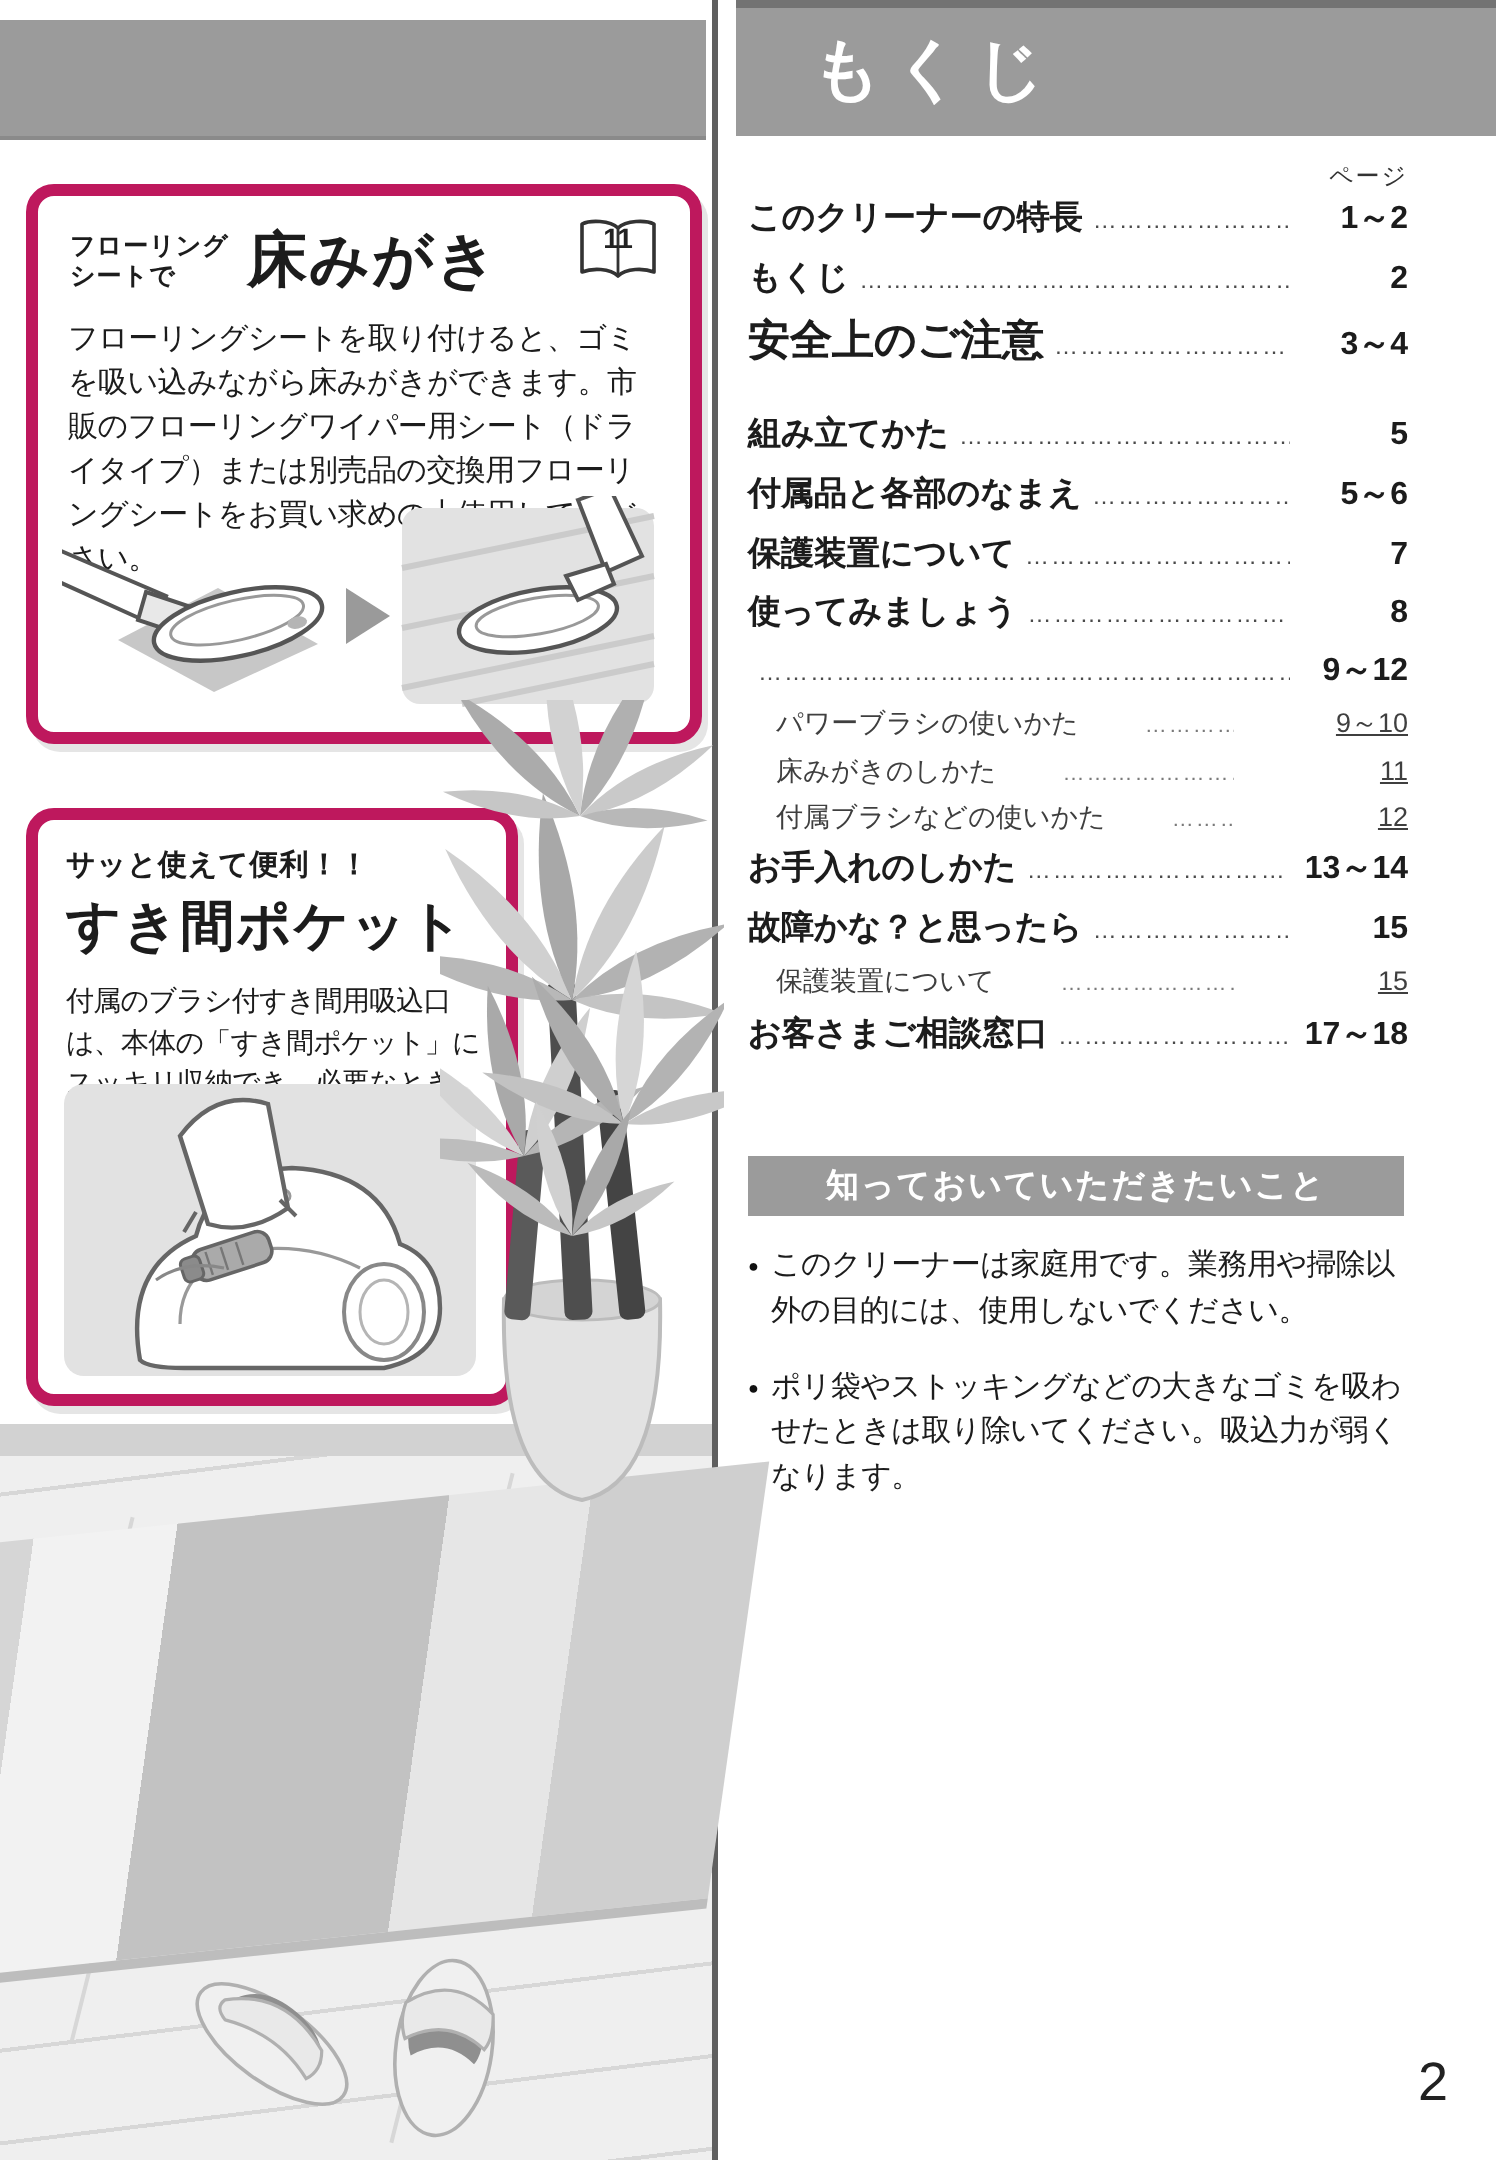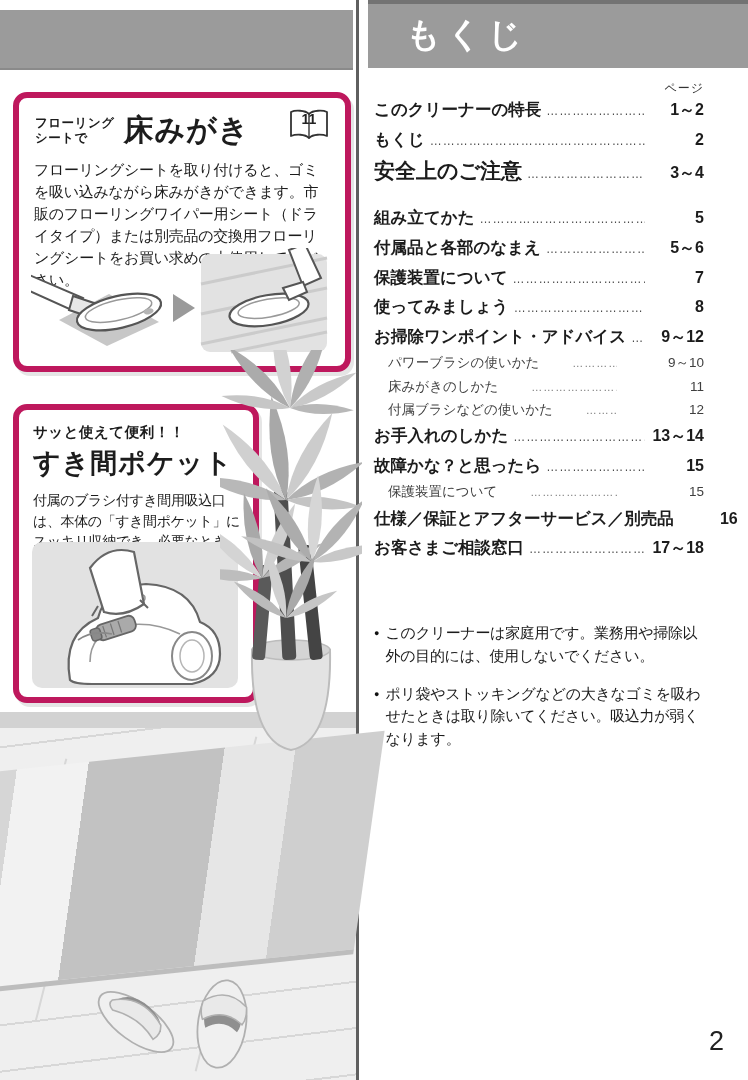--- a/index.html
+++ b/index.html
@@ -51,21 +51,21 @@
 
   .toc-list{position:absolute;left:374px;top:98px;width:330px;}
   .toc-row{display:flex;align-items:baseline;}
   .toc-row.main{font-size:16.5px;font-weight:600;margin-bottom:7px;line-height:1.35;}
   .toc-row.big{font-size:21px;font-weight:bold;margin-bottom:22px;line-height:1.3;}
   .toc-row.sub{font-size:13.5px;font-weight:normal;color:#3f3f3f;margin-bottom:5px;padding-left:14px;line-height:1.35;gap:28px;}
   .toc-label{white-space:nowrap;}
   .leader{flex:1;overflow:hidden;white-space:nowrap;font-size:12px;letter-spacing:1px;color:#4a4a4a;margin:0 5px;font-weight:normal;}
   .toc-row.sub .leader{color:#7a7a7a;font-size:11px;}
   .toc-pages{min-width:54px;flex-shrink:0;text-align:right;font-weight:bold;font-size:16px;white-space:nowrap;}
-  .toc-row.sub .toc-pages{font-weight:normal;font-size:13.5px;color:#3f3f3f;}
+  .toc-row.sub .toc-pages{font-weight:normal;font-size:13.5px;color:#3f3f3f;text-decoration:underline;}
 
   .info-band{position:absolute;left:374px;top:578px;width:328px;height:30px;background:#9b9b9b;
              color:#ffffff;font-weight:bold;font-size:16.5px;text-align:center;line-height:30px;letter-spacing:1px;}
   .info-bullets{position:absolute;left:374px;top:622px;width:334px;}
   .bullet-row{display:flex;margin-bottom:15px;}
   .bullet-row .dot{font-size:9px;line-height:1;margin:7px 6px 0 0;color:#111;}
   .bullet-row p{margin:0;font-size:15px;line-height:1.52;letter-spacing:-.3px;}
 
   .page-number{position:absolute;right:24px;top:1026px;font-size:27px;color:#222;}
 </style>
@@ -268,21 +268,20 @@
         <span class="toc-label">保護装置について</span>
         <span class="leader">………………………………………………………………………………………………………………………………………………………………</span>
         <span class="toc-pages">7</span>
       </div>
       <div class="toc-row main">
         <span class="toc-label">使ってみましょう</span>
         <span class="leader">………………………………………………………………………………………………………………………………………………………………</span>
         <span class="toc-pages">8</span>
       </div>
       <div class="toc-row main">
-        <span class="toc-label">お掃除ワンポイント・アドバイス</span>
         <span class="leader">………………………………………………………………………………………………………………………………………………………………</span>
         <span class="toc-pages">9～12</span>
       </div>
       <div class="toc-row sub">
         <span class="toc-label">パワーブラシの使いかた</span>
         <span class="leader">………………………………………………………………………………………………………………………………………………………………</span>
         <span class="toc-pages">9～10</span>
       </div>
       <div class="toc-row sub">
         <span class="toc-label">床みがきのしかた</span>
@@ -303,31 +302,27 @@
         <span class="toc-label">故障かな？と思ったら</span>
         <span class="leader">………………………………………………………………………………………………………………………………………………………………</span>
         <span class="toc-pages">15</span>
       </div>
       <div class="toc-row sub">
         <span class="toc-label">保護装置について</span>
         <span class="leader">………………………………………………………………………………………………………………………………………………………………</span>
         <span class="toc-pages">15</span>
       </div>
       <div class="toc-row main">
-        <span class="toc-label">仕様／保証とアフターサービス／別売品</span>
-        <span class="leader">………………………………………………………………………………………………………………………………………………………………</span>
-        <span class="toc-pages">16</span>
-      </div>
-      <div class="toc-row main">
         <span class="toc-label">お客さまご相談窓口</span>
         <span class="leader">………………………………………………………………………………………………………………………………………………………………</span>
         <span class="toc-pages">17～18</span>
       </div>
     </div>
 
+  <div class="info-band">知っておいていただきたいこと</div>
   <div class="info-bullets">
       <div class="bullet-row">
         <span class="dot">●</span>
         <p>このクリーナーは家庭用です。業務用や掃除以外の目的には、使用しないでください。</p>
       </div>
       <div class="bullet-row">
         <span class="dot">●</span>
         <p>ポリ袋やストッキングなどの大きなゴミを吸わせたときは取り除いてください。吸込力が弱くなります。</p>
       </div>
     </div>

